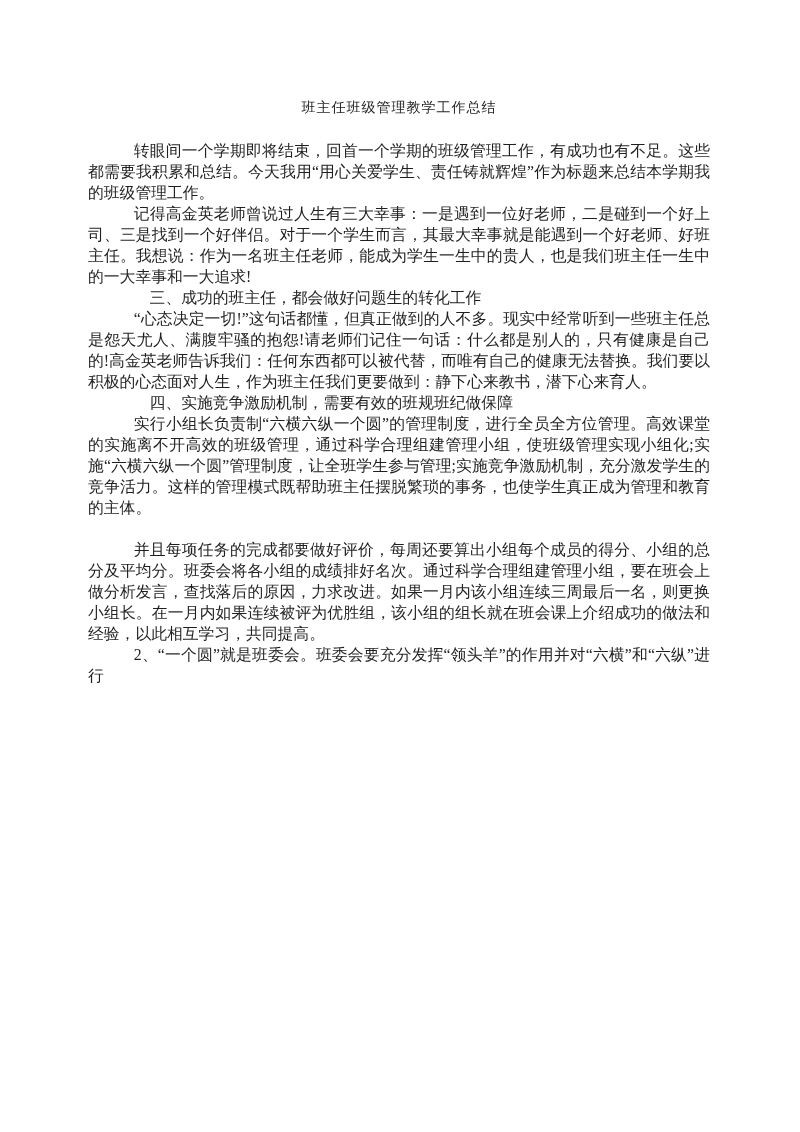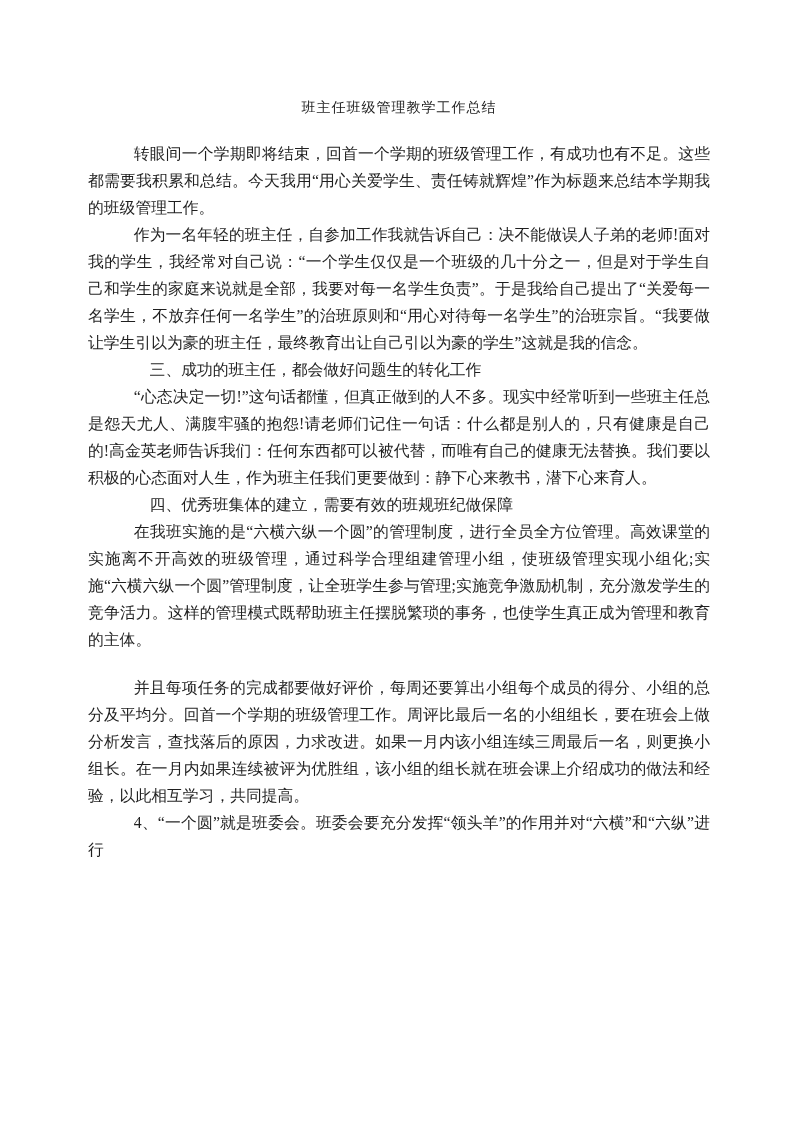--- a/index.html
+++ b/index.html
@@ -27,39 +27,39 @@
     font-size: 14px;
     font-weight: normal;
     line-height: 21px;
     text-align: center;
     margin: 0 0 22px 0;
     letter-spacing: 1px;
   }
   .para {
     margin: 0;
     font-size: 15.8px;
-    line-height: 27px;
+    line-height: 21px;
     text-align: justify;
     text-justify: inter-ideograph;
     word-break: break-all;
   }
   .para.body    { text-indent: 2.9em; }
   .para.heading { text-indent: 3.9em; }
   .para.spacer  { height: 21px; }
 </style>
 </head>
 <body>
 
 <div class="page">
   <div class="content">
     <h1 class="title">班主任班级管理教学工作总结</h1>
 
     <p class="para body">转眼间一个学期即将结束，回首一个学期的班级管理工作，有成功也有不足。这些都需要我积累和总结。今天我用“用心关爱学生、责任铸就辉煌”作为标题来总结本学期我的班级管理工作。</p>
-    <p class="para body">作为一名年轻的班主任，自参加工作我就告诉自己：决不能做误人子弟的老师!面对我的学生，我经常对自己说：“一个学生仅仅是一个班级的几十分之一，但是对于学生自己和学生的家庭来说就是全部，我要对每一名学生负责”。于是我给自己提出了“关爱每一名学生，不放弃任何一名学生”的治班原则和“用心对待每一名学生”的治班宗旨。“我要做让学生引以为豪的班主任，最终教育出让自己引以为豪的学生”这就是我的信念。</p>
+    <p class="para body">记得高金英老师曾说过人生有三大幸事：一是遇到一位好老师，二是碰到一个好上司、三是找到一个好伴侣。对于一个学生而言，其最大幸事就是能遇到一个好老师、好班主任。我想说：作为一名班主任老师，能成为学生一生中的贵人，也是我们班主任一生中的一大幸事和一大追求!</p>
     <p class="para heading">三、成功的班主任，都会做好问题生的转化工作</p>
     <p class="para body">“心态决定一切!”这句话都懂，但真正做到的人不多。现实中经常听到一些班主任总是怨天尤人、满腹牢骚的抱怨!请老师们记住一句话：什么都是别人的，只有健康是自己的!高金英老师告诉我们：任何东西都可以被代替，而唯有自己的健康无法替换。我们要以积极的心态面对人生，作为班主任我们更要做到：静下心来教书，潜下心来育人。</p>
-    <p class="para heading">四、优秀班集体的建立，需要有效的班规班纪做保障</p>
-    <p class="para body">在我班实施的是“六横六纵一个圆”的管理制度，进行全员全方位管理。高效课堂的实施离不开高效的班级管理，通过科学合理组建管理小组，使班级管理实现小组化;实施“六横六纵一个圆”管理制度，让全班学生参与管理;实施竞争激励机制，充分激发学生的竞争活力。这样的管理模式既帮助班主任摆脱繁琐的事务，也使学生真正成为管理和教育的主体。</p>
+    <p class="para heading">四、实施竞争激励机制，需要有效的班规班纪做保障</p>
+    <p class="para body">实行小组长负责制“六横六纵一个圆”的管理制度，进行全员全方位管理。高效课堂的实施离不开高效的班级管理，通过科学合理组建管理小组，使班级管理实现小组化;实施“六横六纵一个圆”管理制度，让全班学生参与管理;实施竞争激励机制，充分激发学生的竞争活力。这样的管理模式既帮助班主任摆脱繁琐的事务，也使学生真正成为管理和教育的主体。</p>
     <p class="para spacer"></p>
-    <p class="para body">并且每项任务的完成都要做好评价，每周还要算出小组每个成员的得分、小组的总分及平均分。回首一个学期的班级管理工作。周评比最后一名的小组组长，要在班会上做分析发言，查找落后的原因，力求改进。如果一月内该小组连续三周最后一名，则更换小组长。在一月内如果连续被评为优胜组，该小组的组长就在班会课上介绍成功的做法和经验，以此相互学习，共同提高。</p>
-    <p class="para body">4、“一个圆”就是班委会。班委会要充分发挥“领头羊”的作用并对“六横”和“六纵”进行</p>
+    <p class="para body">并且每项任务的完成都要做好评价，每周还要算出小组每个成员的得分、小组的总分及平均分。班委会将各小组的成绩排好名次。通过科学合理组建管理小组，要在班会上做分析发言，查找落后的原因，力求改进。如果一月内该小组连续三周最后一名，则更换小组长。在一月内如果连续被评为优胜组，该小组的组长就在班会课上介绍成功的做法和经验，以此相互学习，共同提高。</p>
+    <p class="para body">2、“一个圆”就是班委会。班委会要充分发挥“领头羊”的作用并对“六横”和“六纵”进行</p>
   </div>
 </div>
 
 </body></html>

